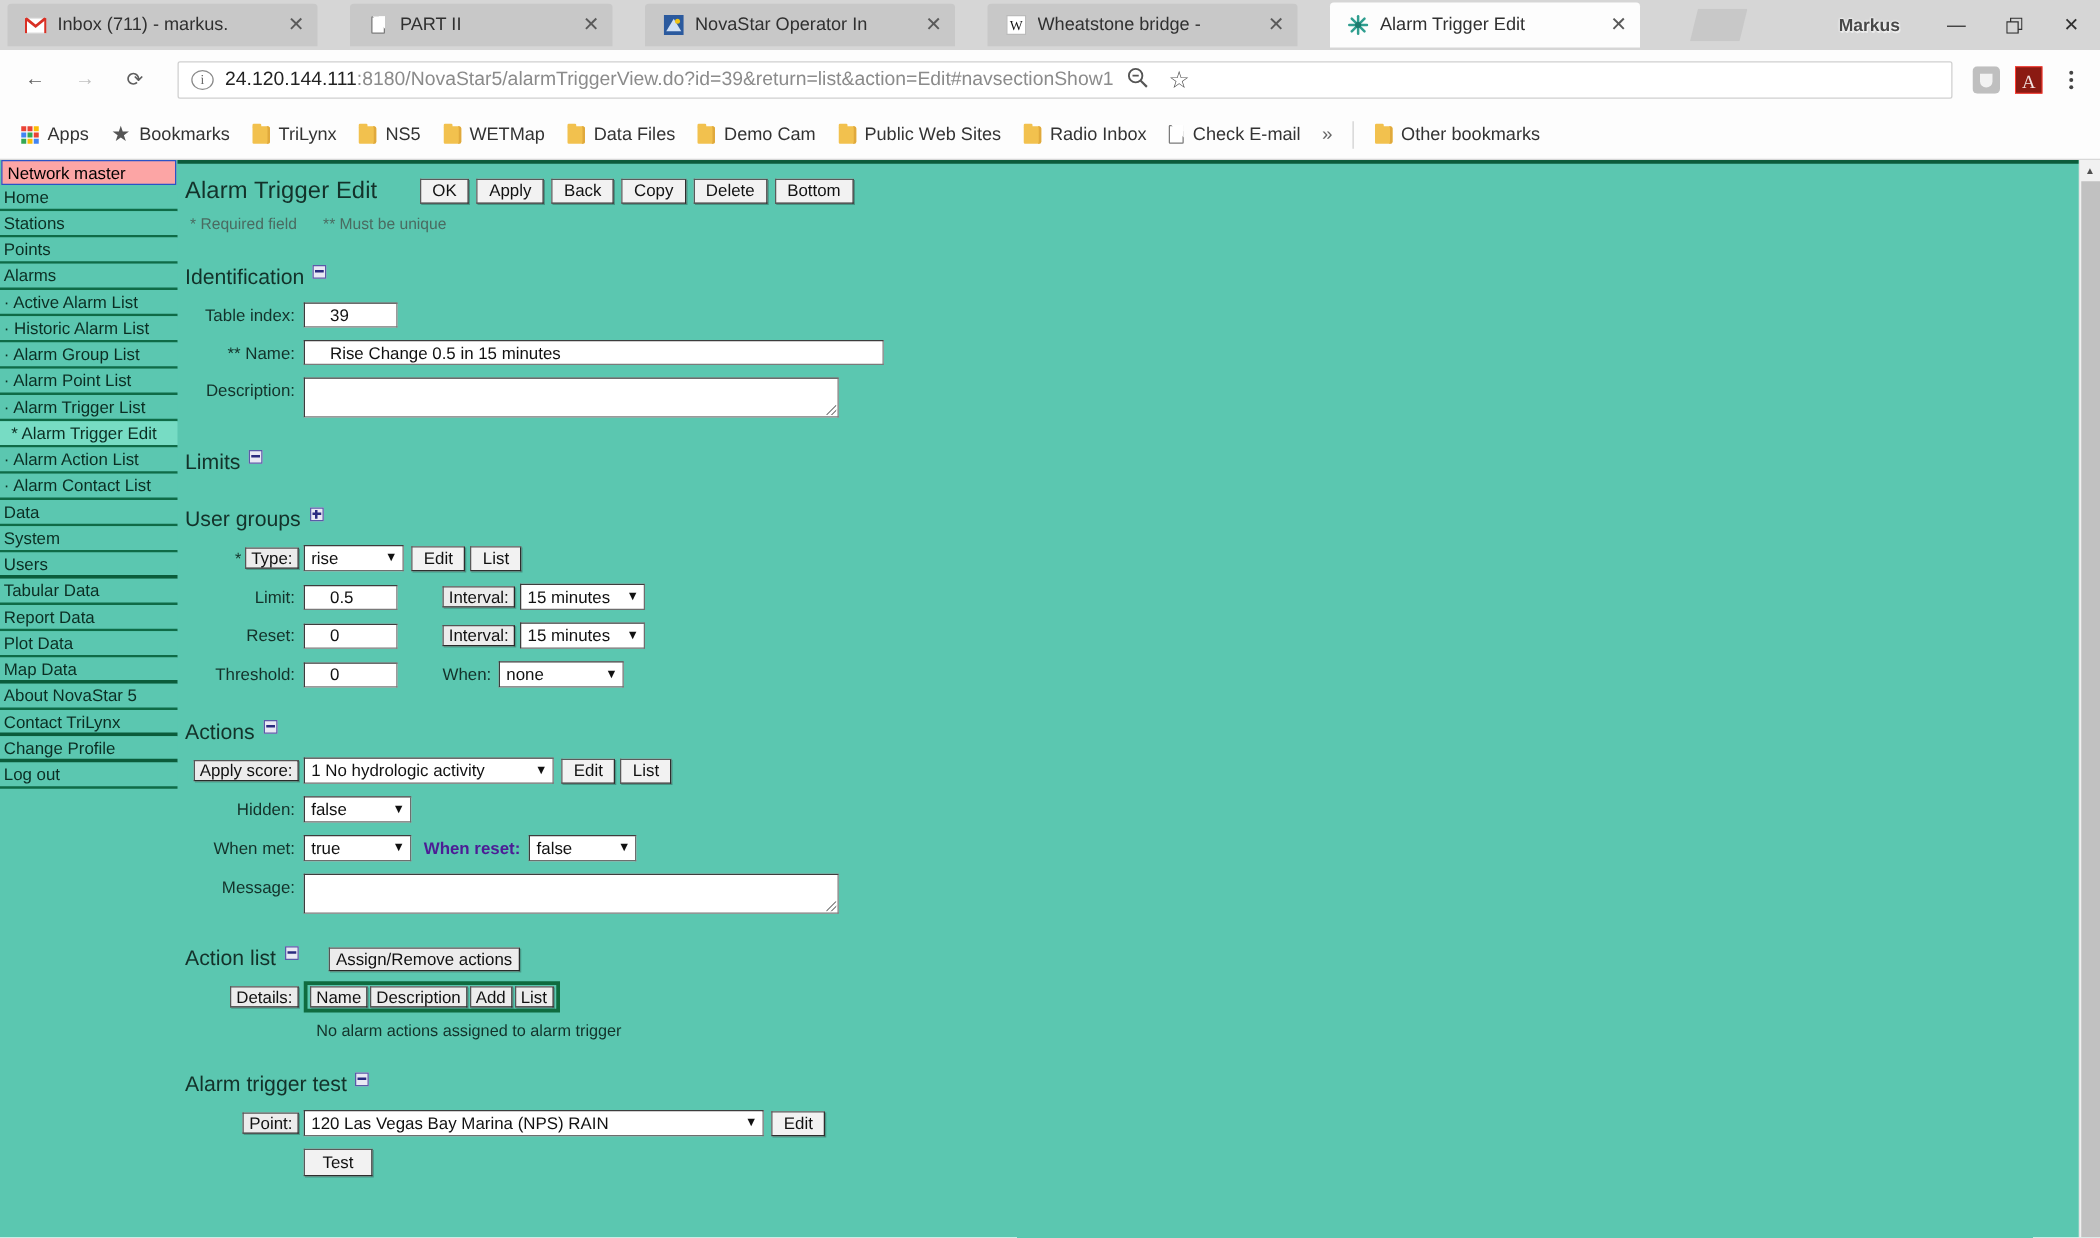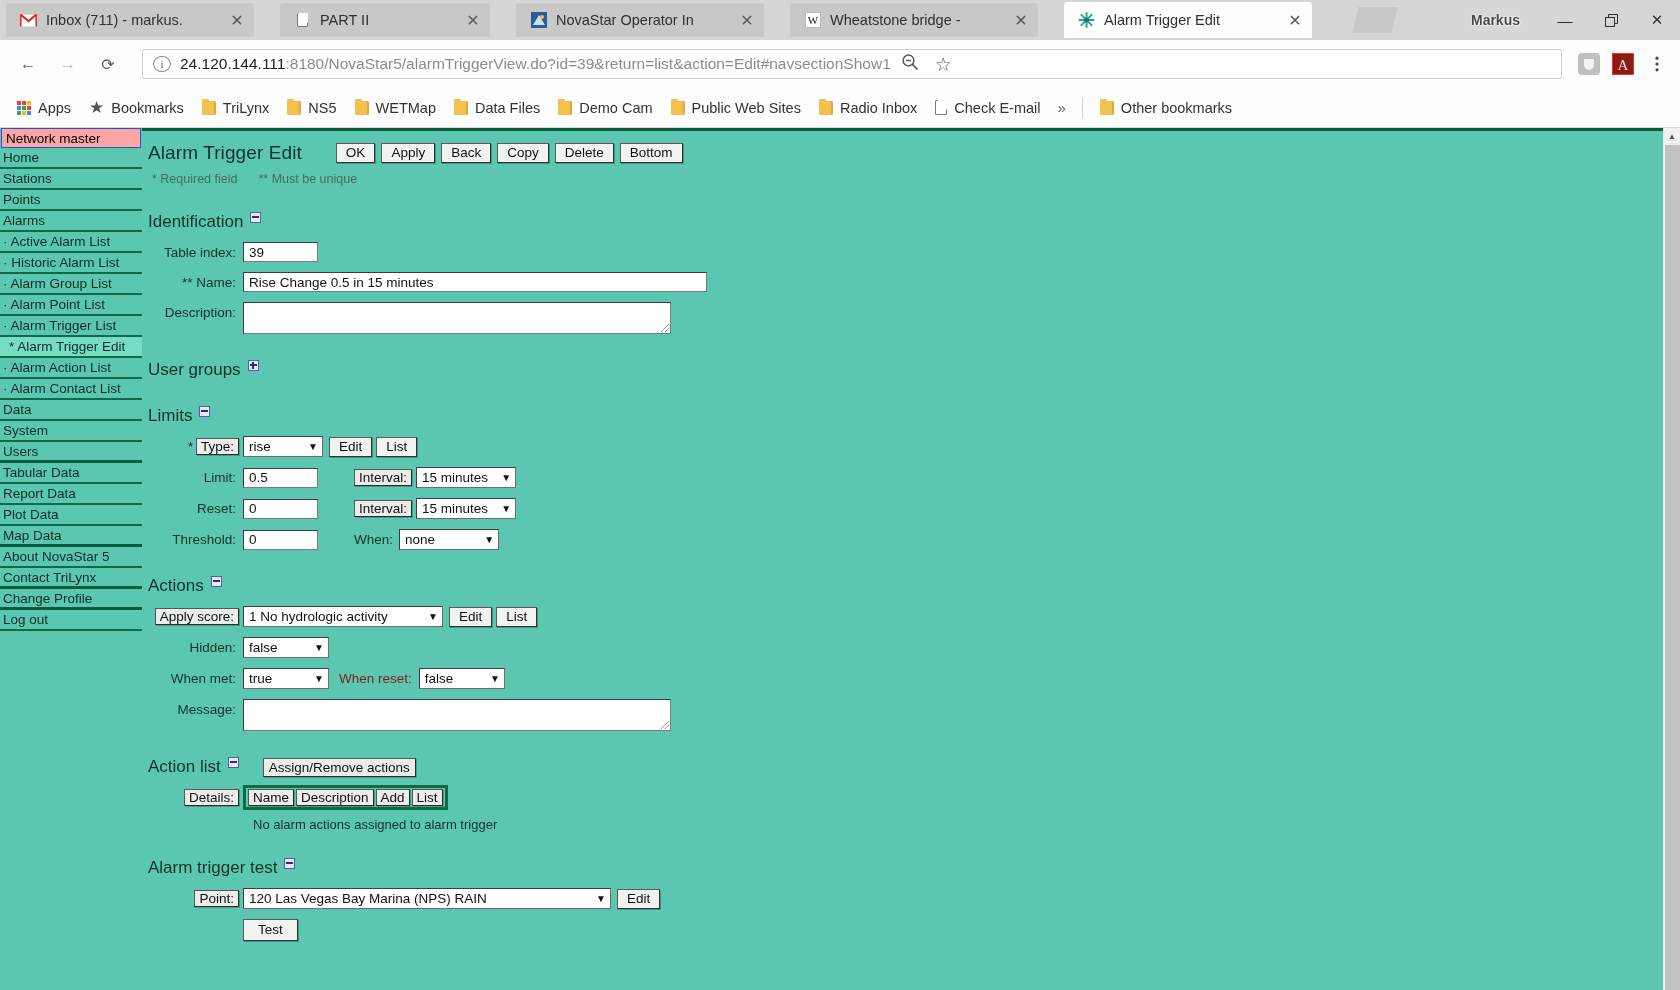--- a/index.html
+++ b/index.html
@@ -246,21 +246,21 @@
     background: #ececec; border: 1px solid #555;
     border-right-color: #2a2a2a; border-bottom-color: #2a2a2a;
     font-size: 13.5px; padding: 0px 4px; color: #111;
     box-shadow: 1px 1px 0 rgba(0,0,0,0.22);
     white-space: nowrap;
   }
   .inp {
     background: #fff; border: 1px solid #7a7a7a;
     border-top-color: #3d3d3d; border-left-color: #3d3d3d;
     height: 20px; font-size: 13.5px; color: #111;
-    padding: 0 5px; display: flex; align-items: center;
+    padding: 0 20px; display: flex; align-items: center;
   }
   .inp.w75 { width: 75px; }
   .inp.wide { width: 464px; }
   .ta {
     background: #fff; border: 1px solid #7a7a7a;
     border-top-color: #3d3d3d; border-left-color: #3d3d3d;
     width: 428px; height: 32px; font-size: 13.5px;
     position: relative;
   }
   .ta::after {
@@ -583,27 +583,27 @@
           <div class="flabel">** Name:</div>
           <div class="inp wide">Rise Change 0.5 in 15 minutes</div>
         </div>
 
         <div class="frow" style="align-items:flex-start;">
           <div class="flabel" style="padding-top:3px;">Description:</div>
           <div class="ta"></div>
         </div>
 
         <h2 class="section">
+          <span>Limits</span>
+          <span class="toggler"></span>
+        </h2>
+
+        <h2 class="section">
           <span>User groups</span>
           <span class="toggler plus"></span>
-        </h2>
-
-        <h2 class="section">
-          <span>Limits</span>
-          <span class="toggler"></span>
         </h2>
 
         <div class="frow">
           <div class="flabel" style="display:flex;justify-content:flex-end;align-items:center;padding-right:4px;">
             <span class="star">*</span>
             <span class="tbtn">Type:</span>
           </div>
           <div class="sel w85">
             <span>rise</span>
             <span class="arrow">▼</span>
@@ -675,21 +675,21 @@
           </div>
         </div>
 
         <div class="frow">
           <div class="flabel">When met:</div>
           <div class="sel w70">
             <span>true</span>
             <span class="arrow">▼</span>
           </div>
           <span style="width:10px;"></span>
-          <span style="font-size:13.5px;color:#7f1d1d;">When reset:</span>
+          <span style="font-size:13.5px;color:#4c1d95;font-weight:bold;">When reset:</span>
           <span style="width:7px;"></span>
           <div class="sel w70">
             <span>false</span>
             <span class="arrow">▼</span>
           </div>
         </div>
 
         <div class="frow" style="align-items:flex-start;">
           <div class="flabel" style="padding-top:3px;">Message:</div>
           <div class="ta"></div>

